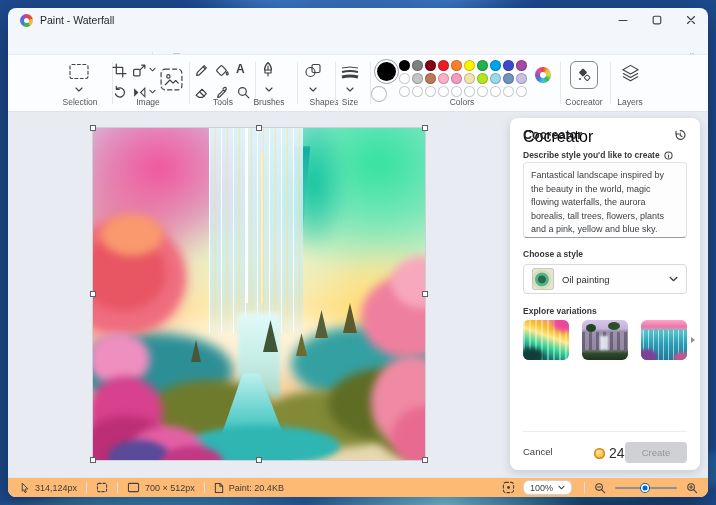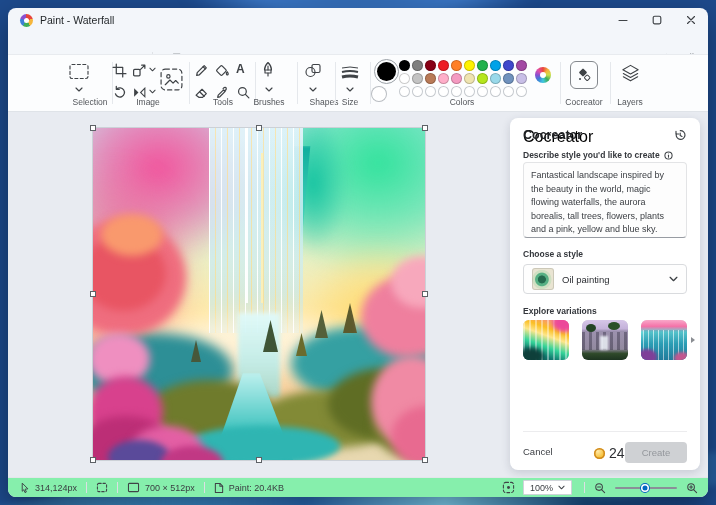--- a/index.html
+++ b/index.html
@@ -64,21 +64,21 @@
               box-shadow:inset 0 0 0 1px rgba(0,0,0,.12); }
   .vthumb { position:absolute; top:202px; width:46px; height:40px; border-radius:6px; overflow:hidden;
             box-shadow:inset 0 0 0 1px rgba(0,0,0,.15); }
   .create-btn { position:absolute; right:13px; top:324px; width:62px; height:21px; background:#cfd1d4;
             border-radius:4px; display:flex; align-items:center; justify-content:center;
             font-size:9.5px; color:#94979c; }
   .coin { width:11px; height:11px; border-radius:50%;
           background:radial-gradient(circle at 35% 30%, #ffe9a8, #f7c23c 60%, #e89c1e);
           box-shadow:inset 0 0 0 1.5px #d08a1e; }
 
-  .statusbar { position:absolute; left:0; top:469px; width:100%; height:20px; background:#86efac;
+  .statusbar { position:absolute; left:0; top:469px; width:100%; height:20px; background:#fdba74;
                border-top:1px solid #e3e6ea; display:flex; align-items:center; font-size:9px; color:#3a3d41; }
   .sbitem { display:flex; align-items:center; gap:5px; }
   .sep { width:1px; height:11px; background:#dcdfe4; }
 </style>
 </head>
 <body>
 
 <div>
   <div class="wp-bloom"></div>
   <div class="wp-ribbon1"></div>
@@ -163,21 +163,21 @@
     <div class="abs" style="left:60px;top:8px;">
       <svg width="22" height="17" viewBox="0 0 22 17" class="stroke">
         <rect x="2" y="1.5" width="18" height="14" rx="2" stroke-dasharray="3 2.4"></rect>
       </svg>
     </div>
     <div class="abs" style="left:67px;top:32px;">
       <svg width="8" height="5" viewBox="0 0 8 5" class="stroke">
           <path d="M1 1 4 4 7 1"></path>
         </svg>
     </div>
-    <div class="glabel" style="left:52px;width:60px;">Selection</div>
+    <div class="glabel" style="left:42px;width:60px;">Selection</div>
     <div class="gdiv" style="left:104px;"></div>
 
     <div class="abs" style="left:104px;top:8px;">
       <svg width="15" height="15" viewBox="0 0 14 14" class="stroke">
           <path d="M4 1 v9 h9"></path>
           <path d="M1 4 h9 v9"></path>
         </svg>
     </div>
     <div class="abs" style="left:124px;top:8px;">
       <svg width="15" height="15" viewBox="0 0 14 14" class="stroke">
@@ -528,21 +528,21 @@
     </div>
 
     <div style="flex:1;"></div>
 
     <div class="sbitem">
       <svg width="13" height="13" viewBox="0 0 14 14" class="stroke">
         <rect x="1.5" y="1.5" width="11" height="11" rx="2.5" stroke-dasharray="3 2.2"></rect>
         <circle cx="7" cy="7" r="1.6" fill="#3f4347" stroke="none"></circle>
       </svg>
     </div>
-    <div class="flex" style="margin:14px 8px;border:1px solid #cfd3d9;border-radius:1px;background:#fff;height:15px;padding:0 6px;gap:5px;">
+    <div class="flex" style="margin:14px 8px;border:1px solid #cfd3d9;border-radius:6px;background:#fff;height:15px;padding:0 6px;gap:5px;">
       <span>100%</span>
       <svg width="7" height="5" viewBox="0 0 8 5" class="stroke">
           <path d="M1 1 4 4 7 1"></path>
         </svg>
     </div>
     <div class="sep" style="margin:0 4px;"></div>
     <div class="sbitem" style="margin:0 5px;">
       <svg width="12" height="12" viewBox="0 0 13 13" class="stroke">
         <circle cx="5.5" cy="5.5" r="3.6"></circle>
           <path d="M8.2 8.2 11.5 11.5"></path>

